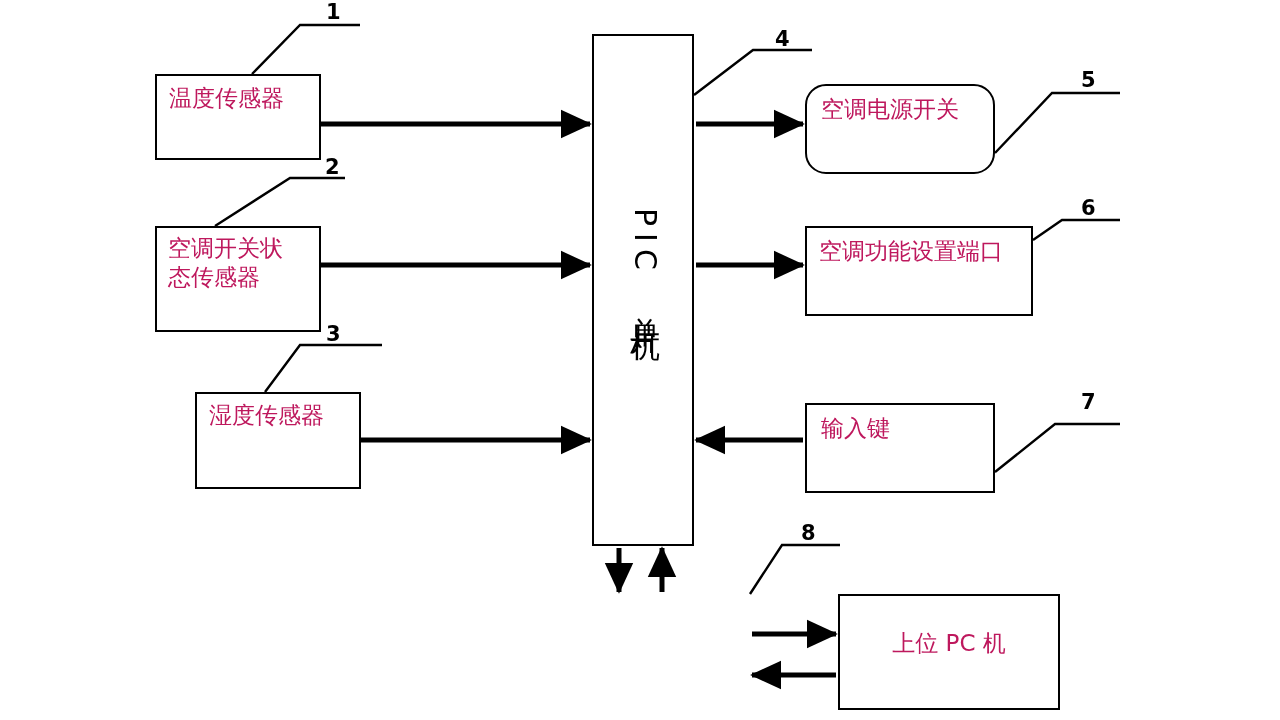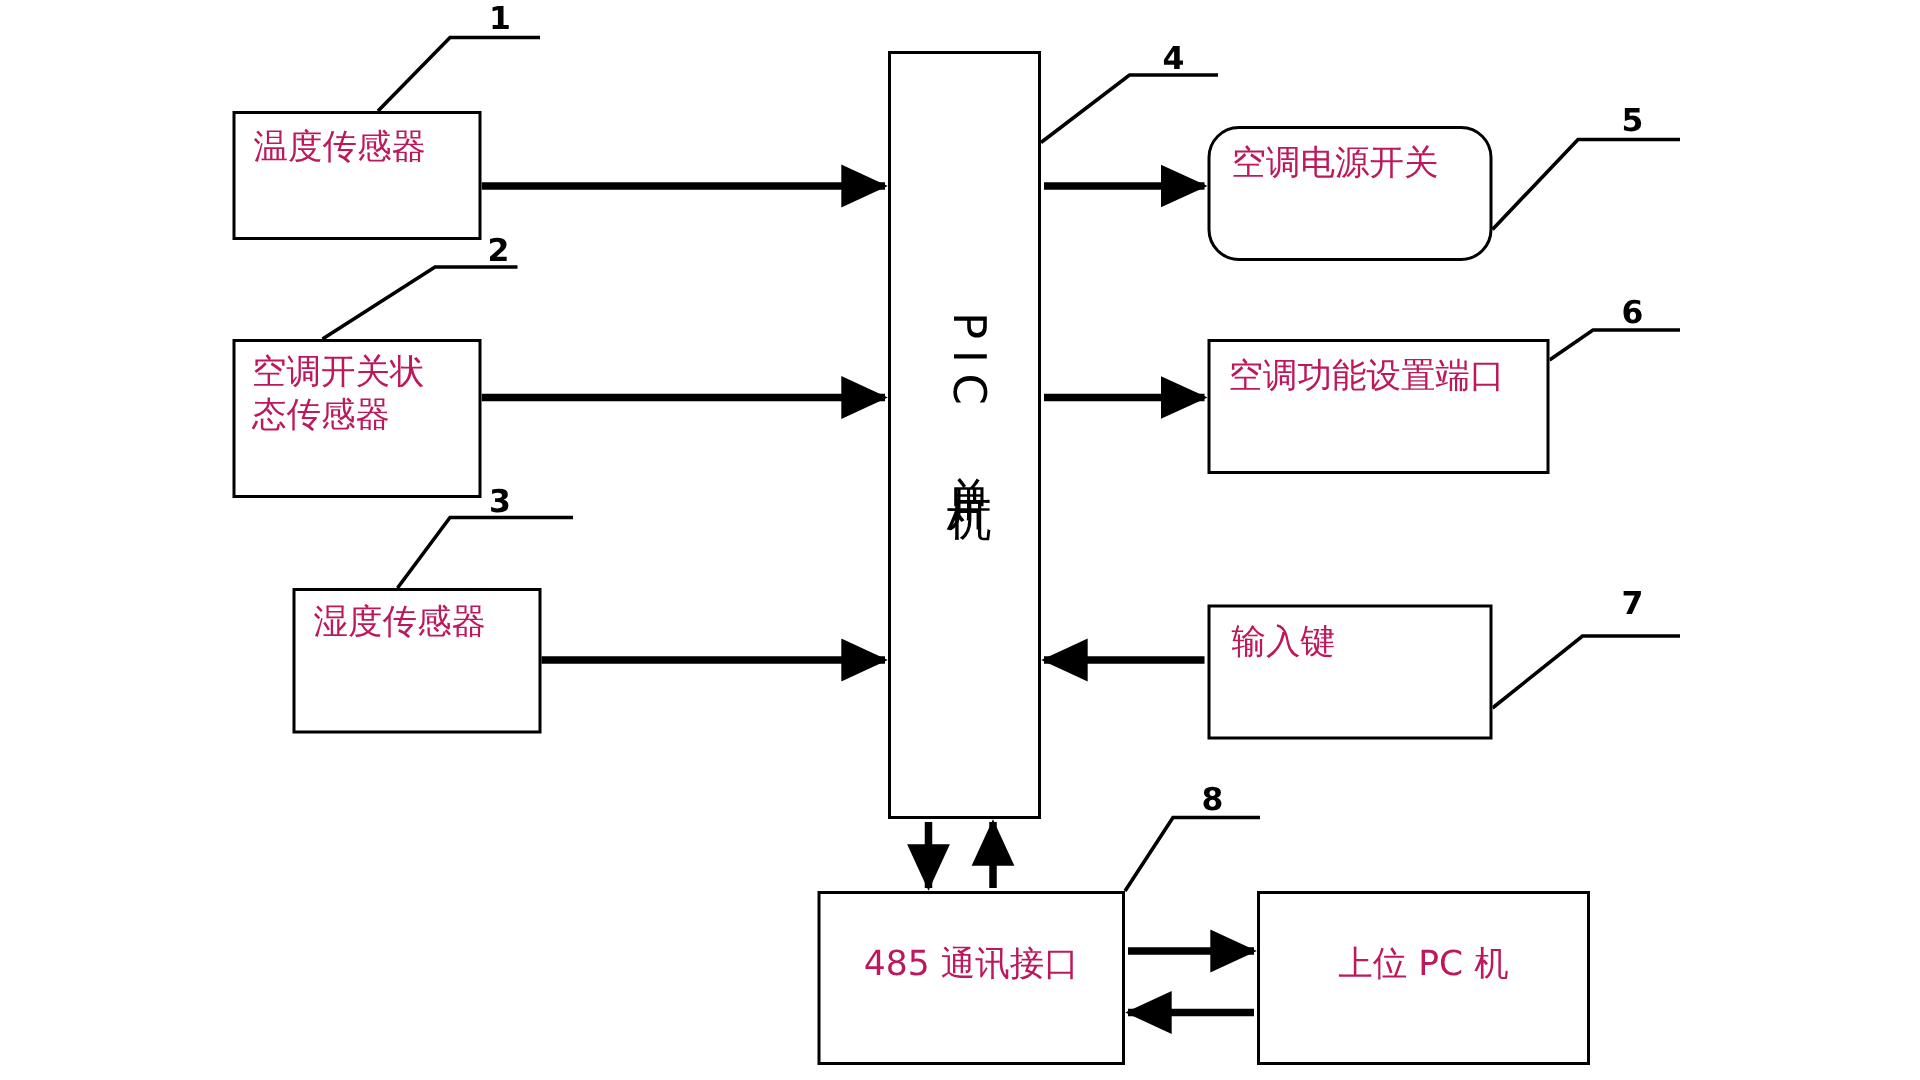--- a/index.html
+++ b/index.html
@@ -119,23 +119,20 @@
   </div>
 
   <div class="box" style="left:805px; top:226px; width:228px; height:90px;">
     <div class="box-label" style="left:12px; top:9px;">空调功能设置端口</div>
   </div>
 
   <div class="box" style="left:805px; top:403px; width:190px; height:90px;">
     <div class="box-label" style="left:14px; top:9px;">输入键</div>
   </div>
 
-  <div class="box" style="left:545px; top:594px; width:205px; height:116px;">
-    <div class="box-label centered" style="left:0px; top:33px;">485 通讯接口</div>
-  </div>
 
   <div class="box" style="left:838px; top:594px; width:222px; height:116px;">
     <div class="box-label centered" style="left:0px; top:33px;">上位 PC 机</div>
   </div>
 
   <div class="refnum" style="left:326px; top:0px;">1</div>
   <div class="refnum" style="left:325px; top:155px;">2</div>
   <div class="refnum" style="left:326px; top:322px;">3</div>
   <div class="refnum" style="left:775px; top:27px;">4</div>
   <div class="refnum" style="left:1081px; top:68px;">5</div>

